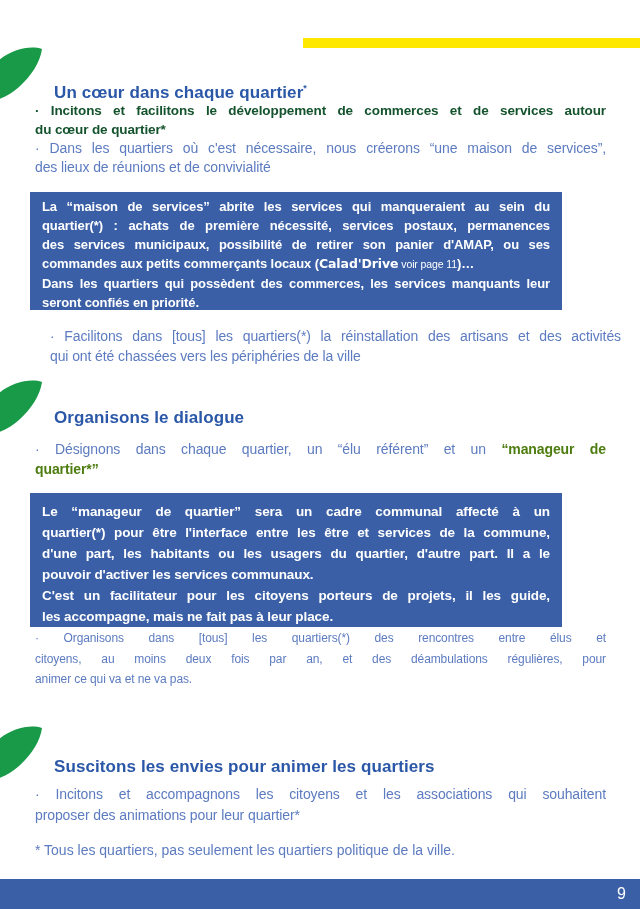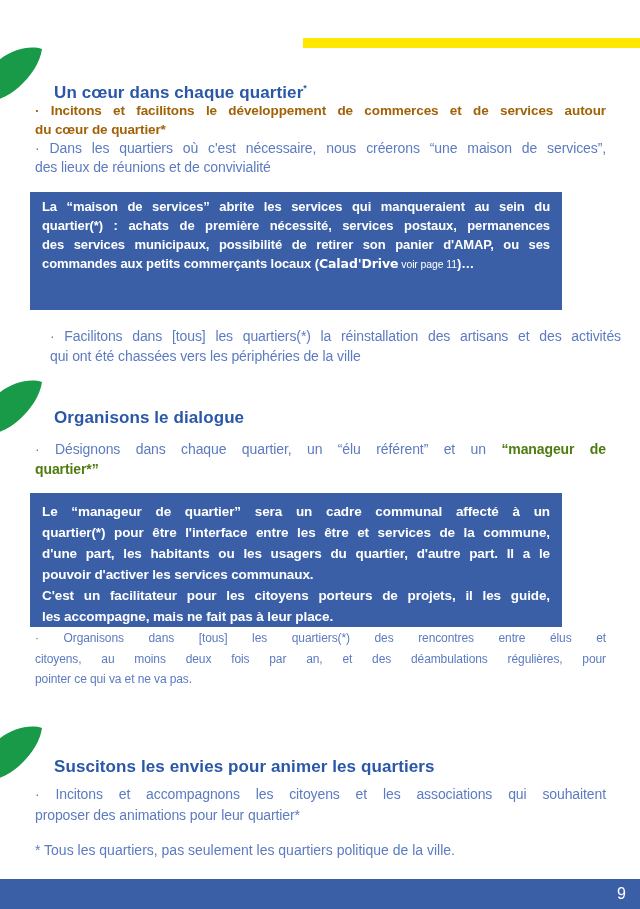--- a/index.html
+++ b/index.html
@@ -17,21 +17,21 @@
   h2.sec-heading{
     margin:12px;font-size:17px;font-weight:700;color:#2A57A7;letter-spacing:.1px;
   }
   .h-1{left:42px;top:71px;}
   .h-2{left:42px;top:396px;}
   .h-3{left:42px;top:745px;}
   sup.mark{font-size:9px;}
   .textblock{left:35px;width:571px;color:#5C7BC0;}
   .ln{white-space:nowrap;overflow:hidden;}
   .just{text-align:justify;text-align-last:justify;}
-  .s1-b1{top:101px;font-size:13.5px;font-weight:700;letter-spacing:-.1px;color:#a16207;line-height:19px;}
+  .s1-b1{top:101px;font-size:13.5px;font-weight:700;letter-spacing:-.1px;color:#14532d;line-height:19px;}
   .s1-b2{top:139px;font-size:14px;line-height:19px;letter-spacing:-.1px;}
   .bluebox{
     left:30px;width:532px;background:#3A5FA6;color:#ffffff;font-weight:700;
     box-sizing:border-box;padding:5px 12px 0 12px;letter-spacing:-.1px;
   }
   .box-1{top:192px;height:118px;font-size:13px;line-height:19px;}
   .box-2{top:493px;height:134px;font-size:13.5px;line-height:21px;padding-top:8px;}
   .brand{font-family:"DejaVu Sans","Liberation Sans",sans-serif;font-size:12.5px;font-weight:700;}
   .pagenote{font-size:10.5px;font-weight:400;}
   .s1-b3{top:327px;font-size:14px;line-height:19.5px;letter-spacing:-.1px;margin-left:15px;}
@@ -65,20 +65,24 @@
     <div class="ln">des lieux de réunions et de convivialité</div>
   </div>
 
 <div class="abs bluebox box-1">
   <div>
       <div class="ln just">La “maison de services” abrite les services qui manqueraient au sein du</div>
       <div class="ln just">quartier(*) : achats de première nécessité, services postaux, permanences</div>
       <div class="ln just">des services municipaux, possibilité de retirer son panier d'AMAP, ou ses</div>
     </div>
   <div class="ln"><span>commandes aux petits commerçants locaux (</span><span class="brand">Calad'Drive</span><span class="pagenote"> voir page 11</span><span>)…</span></div>
+  <div>
+      <div class="ln just">Dans les quartiers qui possèdent des commerces, les services manquants leur</div>
+      <div class="ln">seront confiés en priorité.</div>
+    </div>
 </div>
 
 <div class="abs textblock s1-b3">
     <div class="ln just">· Facilitons dans [tous] les quartiers(*) la réinstallation des artisans et des activités</div>
     <div class="ln">qui ont été chassées vers les périphéries de la ville</div>
   </div>
 
 <svg class="abs leaf leaf-2" viewBox="0 0 72 58">
   <path d="M68 3 C55 -1 38 4 25 14 C13 23 4 37 0 52 L0 56 C16 58 33 52 45 41 C57 30 66 17 68 3 Z" fill="#189A48"></path>
 </svg>
@@ -96,21 +100,21 @@
       <div class="ln just">d'une part, les habitants ou les usagers du quartier, d'autre part. Il a le</div>
       <div class="ln">pouvoir d'activer les services communaux.</div>
       <div class="ln just">C'est un facilitateur pour les citoyens porteurs de projets, il les guide,</div>
       <div class="ln">les accompagne, mais ne fait pas à leur place.</div>
     </div>
 </div>
 
 <div class="abs textblock s2-b2">
     <div class="ln just">· Organisons dans [tous] les quartiers(*) des rencontres entre élus et</div>
     <div class="ln just">citoyens, au moins deux fois par an, et des déambulations régulières, pour</div>
-    <div class="ln">pointer ce qui va et ne va pas.</div>
+    <div class="ln">animer ce qui va et ne va pas.</div>
   </div>
 
 <svg class="abs leaf leaf-3" viewBox="0 0 72 58">
   <path d="M68 3 C55 -1 38 4 25 14 C13 23 4 37 0 52 L0 56 C16 58 33 52 45 41 C57 30 66 17 68 3 Z" fill="#189A48"></path>
 </svg>
 <h2 class="abs sec-heading h-3"><span>Suscitons les envies pour animer les quartiers</span></h2>
 
 <div class="abs textblock s3-b1">
     <div class="ln just">· Incitons et accompagnons les citoyens et les associations qui souhaitent</div>
     <div class="ln">proposer des animations pour leur quartier*</div>

